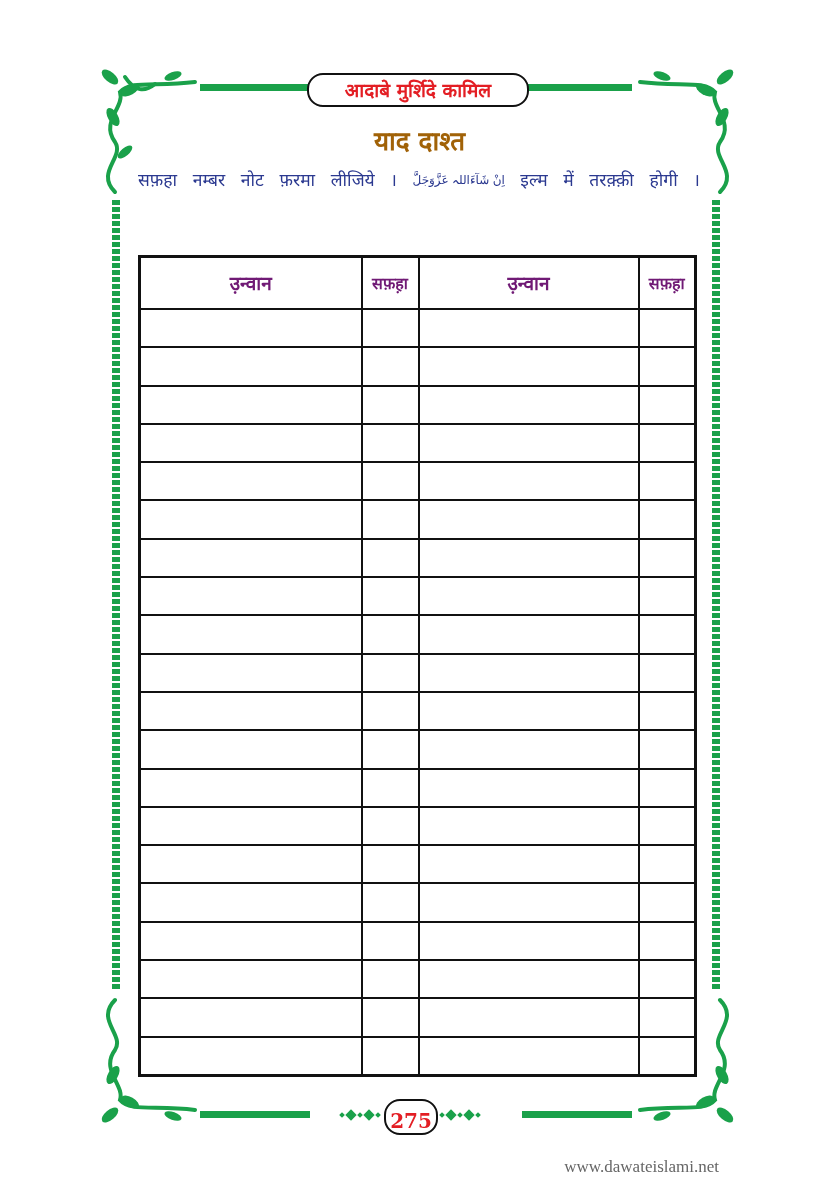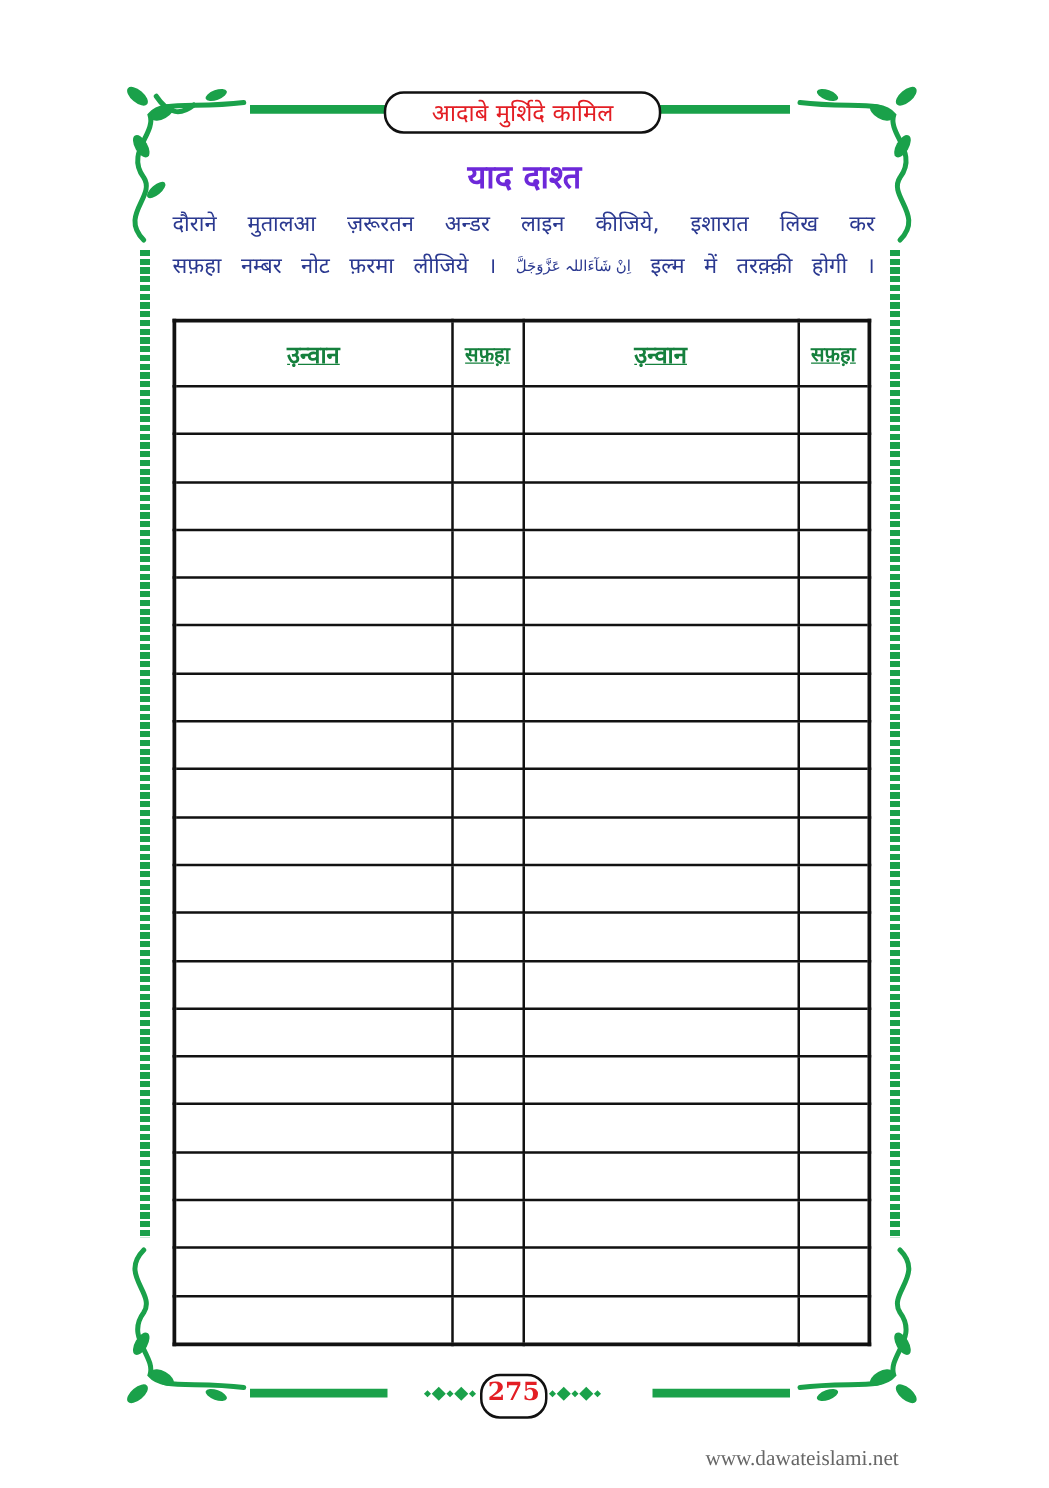--- a/index.html
+++ b/index.html
@@ -3,32 +3,32 @@
 <meta charset="utf-8">
 <style>
   html,body{margin:0;padding:0;background:#fff;}
   body{width:839px;height:1190px;position:relative;overflow:hidden;font-family:"DejaVu Sans",sans-serif;}
   .hline{position:absolute;height:7px;background:#1aa14a;}
   .vdash{position:absolute;width:8px;background:repeating-linear-gradient(to bottom,#1aa14a 0 12px,transparent 12px 14px);
          -webkit-mask:none;}
   .vdash::after{content:"";position:absolute;inset:0;background:repeating-linear-gradient(to bottom,transparent 0 5px,#fff 5px 7px,transparent 7px 14px);}
   .vine{position:absolute;}
   .title-pill{position:absolute;left:307px;top:73px;width:218px;height:30px;border:2px solid #111;border-radius:16px;background:#fff;
-              display:flex;align-items:center;justify-content:center;color:#e31e24;font-size:19px;font-weight:normal;}
-  .heading{position:absolute;left:0;right:0;top:122px;text-align:center;color:#6d28d9;font-size:26px;font-weight:bold;}
+              display:flex;align-items:center;justify-content:center;color:#e31e24;font-size:19px;font-weight:bold;}
+  .heading{position:absolute;left:0;right:0;top:122px;text-align:center;color:#a16207;font-size:26px;font-weight:bold;}
   .para{position:absolute;left:138px;width:562px;color:#2b3990;font-size:17.5px;line-height:33px;}
   .para .line{display:flex;justify-content:space-between;white-space:nowrap;}
   .arabic{font-size:12px;font-family:Liberation Sans, sans-serif;}
   table.notes{position:absolute;left:138px;top:255px;width:559px;border-collapse:collapse;border:3px solid #111;}
   table.notes td,table.notes th{border:2px solid #111;padding:0;}
-  table.notes th{height:50px;color:#15803d;font-weight:bold;font-size:19px;text-decoration:underline;}
+  table.notes th{height:50px;color:#701a75;font-weight:bold;font-size:19px;}
   table.notes th.small{font-size:16px;}
   table.notes td{height:36.3px;}
   .pagenum{position:absolute;left:384px;top:1099px;width:50px;height:32px;border:2px solid #111;border-radius:16px;background:#fff;
-           display:flex;align-items:flex-start;justify-content:center;color:#e31e24;font-family:"DejaVu Serif",serif;font-weight:bold;font-size:20px;}
+           display:flex;align-items:flex-end;justify-content:center;color:#e31e24;font-family:"DejaVu Serif",serif;font-weight:bold;font-size:20px;}
   .beads{position:absolute;top:1110px;height:10px;display:flex;align-items:center;gap:3px;}
   .bead{width:8px;height:8px;background:#1aa14a;transform:rotate(45deg);}
   .bead.s{width:4px;height:4px;}
   .footer{position:absolute;right:120px;top:1157px;color:#666;font-family:Liberation Serif, serif;font-size:17px;}
 </style>
 </head>
 <body>
 
 <div class="hline" style="left:200px;top:84px;width:110px;"></div>
 <div class="hline" style="left:522px;top:84px;width:110px;"></div>
@@ -84,31 +84,20 @@
   </g>
 </svg>
 
 <div class="title-pill">
   <span>आदाबे मुर्शिदे कामिल</span>
 </div>
 
 <div class="heading">याद दाश्त</div>
 
 <div class="para" style="top:164px;">
-  <div class="line">
-    <span>दौराने</span>
-    <span>मुतालआ</span>
-    <span>ज़रूरतन</span>
-    <span>अन्डर</span>
-    <span>लाइन</span>
-    <span>कीजिये,</span>
-    <span>इशारात</span>
-    <span>लिख</span>
-    <span>कर</span>
-  </div>
   <div class="line">
     <span>सफ़हा</span>
     <span>नम्बर</span>
     <span>नोट</span>
     <span>फ़रमा</span>
     <span>लीजिये</span>
     <span>।</span>
     <span class="arabic">اِنْ شَآءَاللہ عَزَّوَجَلَّ</span>
     <span>इल्म</span>
     <span>में</span>

